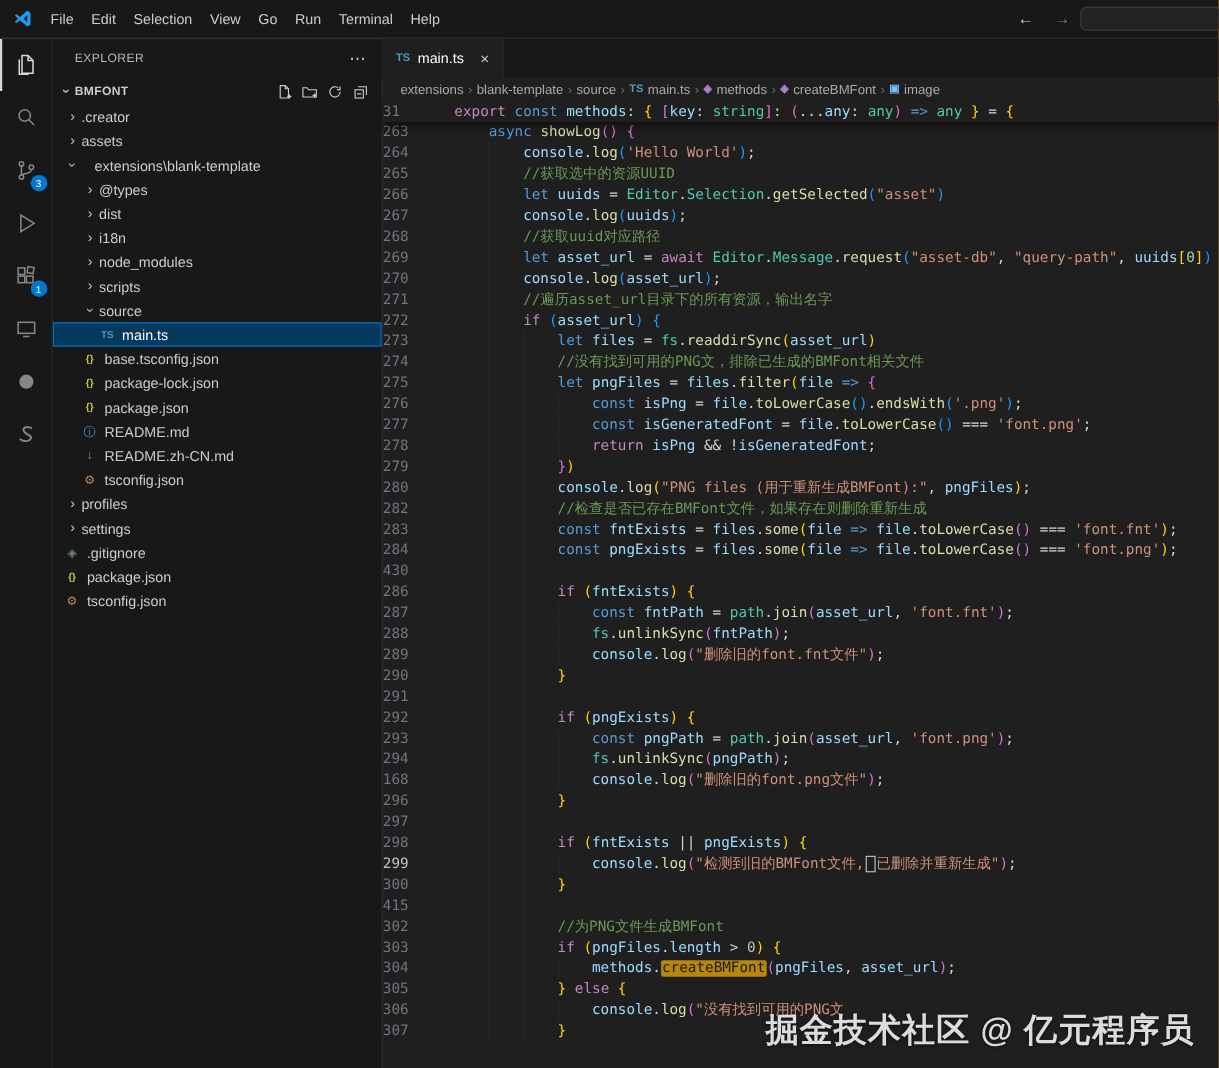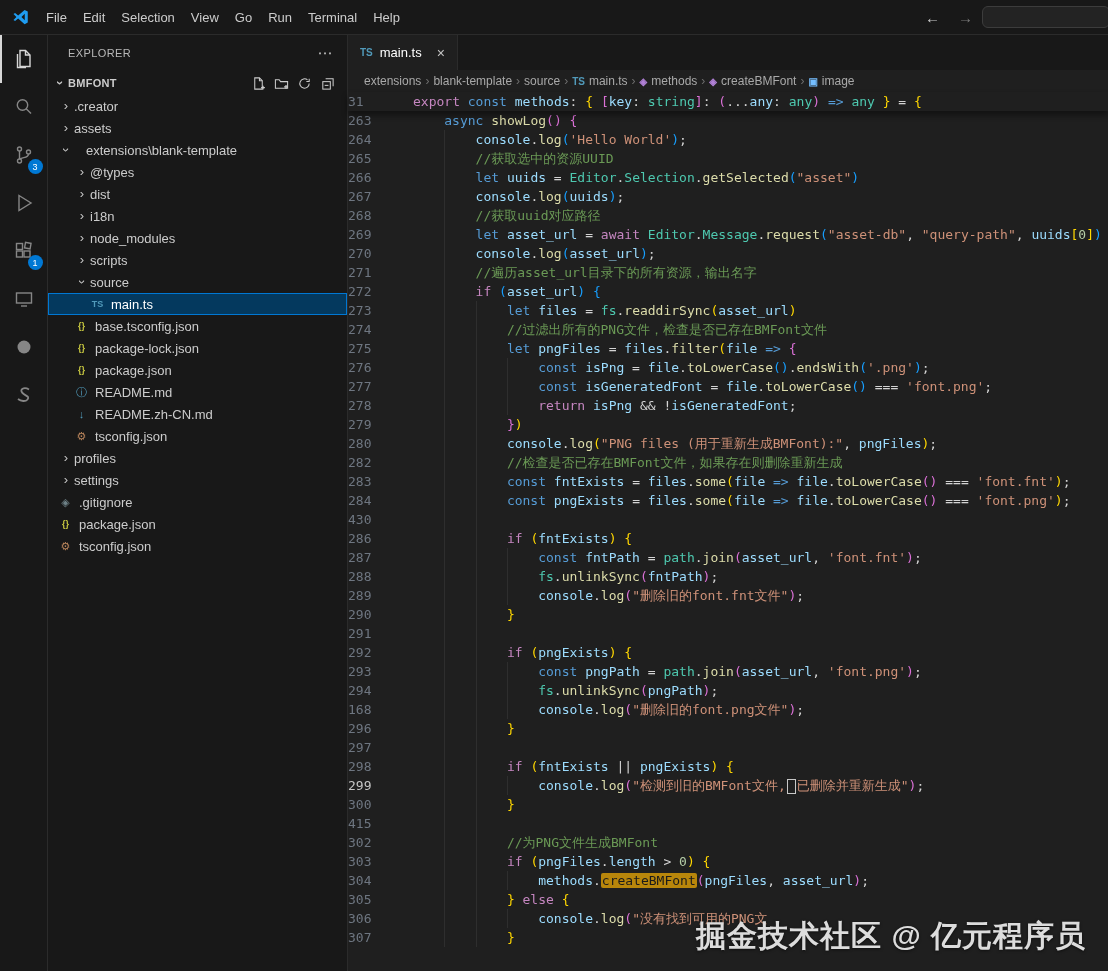--- a/index.html
+++ b/index.html
@@ -309,21 +309,21 @@
           <div class="cl"><span class="ln">264</span><span class="ct"><span class="iu"></span><span class="iu"></span><span class="tk-v">console</span><span class="tk-o">.</span><span class="tk-f">log</span><span class="tk-u">(</span><span class="tk-s">'Hello World'</span><span class="tk-u">)</span><span class="tk-o">;</span></span></div>
           <div class="cl"><span class="ln">265</span><span class="ct"><span class="iu"></span><span class="iu"></span><span class="tk-m">//获取选中的资源UUID</span></span></div>
           <div class="cl"><span class="ln">266</span><span class="ct"><span class="iu"></span><span class="iu"></span><span class="tk-k">let</span><span class="tk-o"> </span><span class="tk-v">uuids</span><span class="tk-o"> = </span><span class="tk-t">Editor</span><span class="tk-o">.</span><span class="tk-t">Selection</span><span class="tk-o">.</span><span class="tk-f">getSelected</span><span class="tk-u">(</span><span class="tk-s">"asset"</span><span class="tk-u">)</span></span></div>
           <div class="cl"><span class="ln">267</span><span class="ct"><span class="iu"></span><span class="iu"></span><span class="tk-v">console</span><span class="tk-o">.</span><span class="tk-f">log</span><span class="tk-u">(</span><span class="tk-v">uuids</span><span class="tk-u">)</span><span class="tk-o">;</span></span></div>
           <div class="cl"><span class="ln">268</span><span class="ct"><span class="iu"></span><span class="iu"></span><span class="tk-m">//获取uuid对应路径</span></span></div>
           <div class="cl"><span class="ln">269</span><span class="ct"><span class="iu"></span><span class="iu"></span><span class="tk-k">let</span><span class="tk-o"> </span><span class="tk-v">asset_url</span><span class="tk-o"> = </span><span class="tk-c">await</span><span class="tk-o"> </span><span class="tk-t">Editor</span><span class="tk-o">.</span><span class="tk-t">Message</span><span class="tk-o">.</span><span class="tk-f">request</span><span class="tk-u">(</span><span class="tk-s">"asset-db"</span><span class="tk-o">, </span><span class="tk-s">"query-path"</span><span class="tk-o">, </span><span class="tk-v">uuids</span><span class="tk-g">[</span><span class="tk-n">0</span><span class="tk-g">]</span><span class="tk-u">)</span></span></div>
           <div class="cl"><span class="ln">270</span><span class="ct"><span class="iu"></span><span class="iu"></span><span class="tk-v">console</span><span class="tk-o">.</span><span class="tk-f">log</span><span class="tk-u">(</span><span class="tk-v">asset_url</span><span class="tk-u">)</span><span class="tk-o">;</span></span></div>
           <div class="cl"><span class="ln">271</span><span class="ct"><span class="iu"></span><span class="iu"></span><span class="tk-m">//遍历asset_url目录下的所有资源，输出名字</span></span></div>
           <div class="cl"><span class="ln">272</span><span class="ct"><span class="iu"></span><span class="iu"></span><span class="tk-c">if</span><span class="tk-o"> </span><span class="tk-u">(</span><span class="tk-v">asset_url</span><span class="tk-u">)</span><span class="tk-o"> </span><span class="tk-u">{</span></span></div>
           <div class="cl"><span class="ln">273</span><span class="ct"><span class="iu"></span><span class="iu"></span><span class="iu"></span><span class="tk-k">let</span><span class="tk-o"> </span><span class="tk-v">files</span><span class="tk-o"> = </span><span class="tk-t">fs</span><span class="tk-o">.</span><span class="tk-f">readdirSync</span><span class="tk-g">(</span><span class="tk-v">asset_url</span><span class="tk-g">)</span></span></div>
-          <div class="cl"><span class="ln">274</span><span class="ct"><span class="iu"></span><span class="iu"></span><span class="iu"></span><span class="tk-m">//过滤出所有的PNG文件，检查是否已存在BMFont文件</span></span></div>
+          <div class="cl"><span class="ln">274</span><span class="ct"><span class="iu"></span><span class="iu"></span><span class="iu"></span><span class="tk-m">//没有找到可用的PNG文，排除已生成的BMFont相关文件</span></span></div>
           <div class="cl"><span class="ln">275</span><span class="ct"><span class="iu"></span><span class="iu"></span><span class="iu"></span><span class="tk-k">let</span><span class="tk-o"> </span><span class="tk-v">pngFiles</span><span class="tk-o"> = </span><span class="tk-v">files</span><span class="tk-o">.</span><span class="tk-f">filter</span><span class="tk-g">(</span><span class="tk-v">file</span><span class="tk-o"> </span><span class="tk-k">=&gt;</span><span class="tk-o"> </span><span class="tk-p">{</span></span></div>
           <div class="cl"><span class="ln">276</span><span class="ct"><span class="iu"></span><span class="iu"></span><span class="iu"></span><span class="iu"></span><span class="tk-k">const</span><span class="tk-o"> </span><span class="tk-v">isPng</span><span class="tk-o"> = </span><span class="tk-v">file</span><span class="tk-o">.</span><span class="tk-f">toLowerCase</span><span class="tk-u">()</span><span class="tk-o">.</span><span class="tk-f">endsWith</span><span class="tk-u">(</span><span class="tk-s">'.png'</span><span class="tk-u">)</span><span class="tk-o">;</span></span></div>
           <div class="cl"><span class="ln">277</span><span class="ct"><span class="iu"></span><span class="iu"></span><span class="iu"></span><span class="iu"></span><span class="tk-k">const</span><span class="tk-o"> </span><span class="tk-v">isGeneratedFont</span><span class="tk-o"> = </span><span class="tk-v">file</span><span class="tk-o">.</span><span class="tk-f">toLowerCase</span><span class="tk-u">()</span><span class="tk-o"> === </span><span class="tk-s">'font.png'</span><span class="tk-o">;</span></span></div>
           <div class="cl"><span class="ln">278</span><span class="ct"><span class="iu"></span><span class="iu"></span><span class="iu"></span><span class="iu"></span><span class="tk-c">return</span><span class="tk-o"> </span><span class="tk-v">isPng</span><span class="tk-o"> &amp;&amp; !</span><span class="tk-v">isGeneratedFont</span><span class="tk-o">;</span></span></div>
           <div class="cl"><span class="ln">279</span><span class="ct"><span class="iu"></span><span class="iu"></span><span class="iu"></span><span class="tk-p">}</span><span class="tk-g">)</span></span></div>
           <div class="cl"><span class="ln">280</span><span class="ct"><span class="iu"></span><span class="iu"></span><span class="iu"></span><span class="tk-v">console</span><span class="tk-o">.</span><span class="tk-f">log</span><span class="tk-g">(</span><span class="tk-s">"PNG files (用于重新生成BMFont):"</span><span class="tk-o">, </span><span class="tk-v">pngFiles</span><span class="tk-g">)</span><span class="tk-o">;</span></span></div>
           <div class="cl"><span class="ln">282</span><span class="ct"><span class="iu"></span><span class="iu"></span><span class="iu"></span><span class="tk-m">//检查是否已存在BMFont文件，如果存在则删除重新生成</span></span></div>
           <div class="cl"><span class="ln">283</span><span class="ct"><span class="iu"></span><span class="iu"></span><span class="iu"></span><span class="tk-k">const</span><span class="tk-o"> </span><span class="tk-v">fntExists</span><span class="tk-o"> = </span><span class="tk-v">files</span><span class="tk-o">.</span><span class="tk-f">some</span><span class="tk-g">(</span><span class="tk-v">file</span><span class="tk-o"> </span><span class="tk-k">=&gt;</span><span class="tk-o"> </span><span class="tk-v">file</span><span class="tk-o">.</span><span class="tk-f">toLowerCase</span><span class="tk-p">()</span><span class="tk-o"> === </span><span class="tk-s">'font.fnt'</span><span class="tk-g">)</span><span class="tk-o">;</span></span></div>
           <div class="cl"><span class="ln">284</span><span class="ct"><span class="iu"></span><span class="iu"></span><span class="iu"></span><span class="tk-k">const</span><span class="tk-o"> </span><span class="tk-v">pngExists</span><span class="tk-o"> = </span><span class="tk-v">files</span><span class="tk-o">.</span><span class="tk-f">some</span><span class="tk-g">(</span><span class="tk-v">file</span><span class="tk-o"> </span><span class="tk-k">=&gt;</span><span class="tk-o"> </span><span class="tk-v">file</span><span class="tk-o">.</span><span class="tk-f">toLowerCase</span><span class="tk-p">()</span><span class="tk-o"> === </span><span class="tk-s">'font.png'</span><span class="tk-g">)</span><span class="tk-o">;</span></span></div>
           <div class="cl"><span class="ln">430</span><span class="ct"><span class="iu"></span><span class="iu"></span><span class="iu"></span></span></div>

